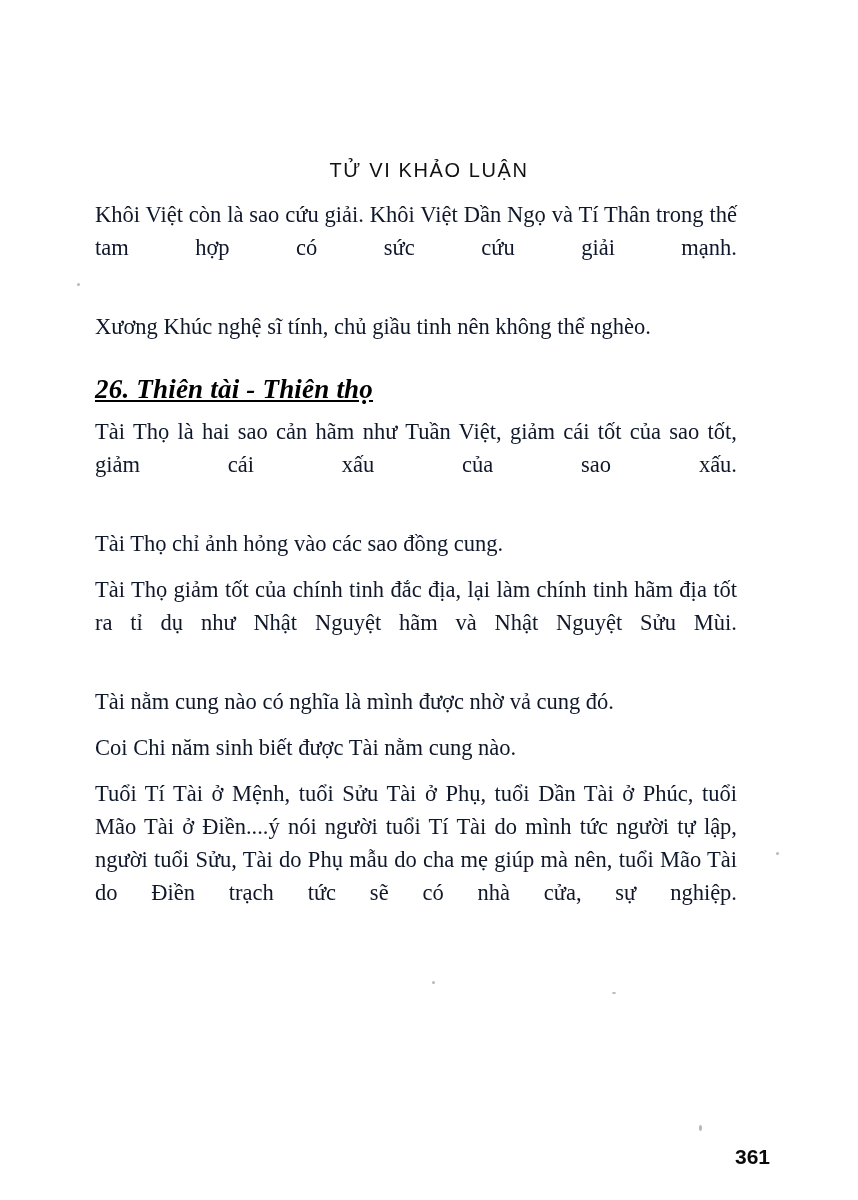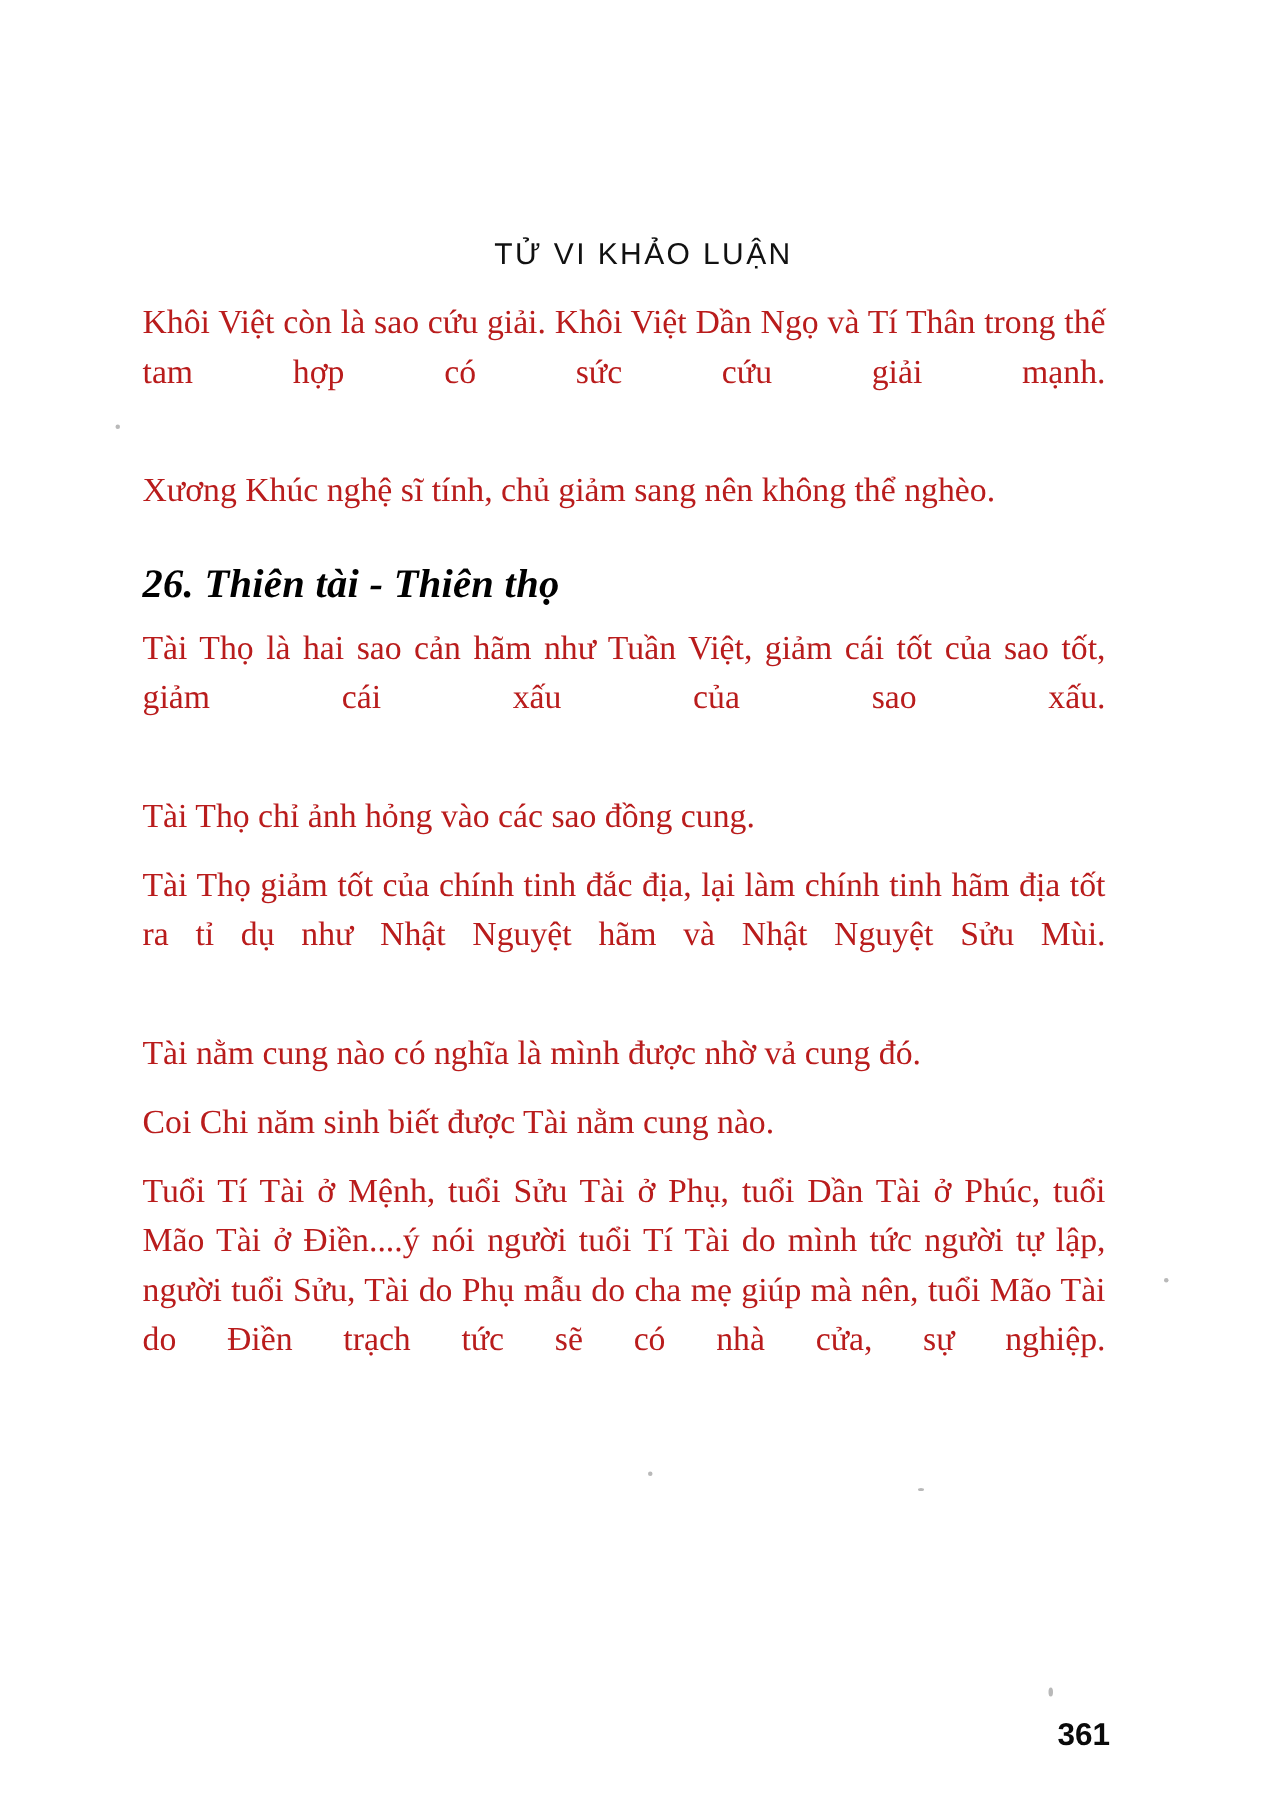--- a/index.html
+++ b/index.html
@@ -42,21 +42,21 @@
     left: 95px;
     width: 642px;
   }
 
   .para {
     margin: 0 0 13px 0;
     font-size: 22.5px;
     line-height: 33px;
     text-align: justify;
     text-justify: inter-word;
-    color: #b91c1c;
+    color: #0f172a;
     -webkit-font-smoothing: none;
   }
 
   
   .para::after {
     content: "";
     display: inline-block;
     width: 100%;
   }
 
@@ -67,29 +67,30 @@
 
   
   .section-heading {
     margin: 29px 0 9px 0;
     font-size: 27px;
     font-style: italic;
     font-weight: 700;
     line-height: 34px;
     letter-spacing: 0.2px;
     color: #000000;
+    text-decoration: underline;
   }
 
   
   .page-number {
     position: absolute;
     left: 0;
     top: 1146px;
     width: 858px;
-    padding-right: 118px;
+    padding-right: 88px;
     box-sizing: border-box;
     text-align: right;
     font-family: "Liberation Sans", "DejaVu Sans", sans-serif;
     font-size: 21px;
     font-weight: 700;
     color: #0a0a0a;
     line-height: 1;
   }
 
   
@@ -109,21 +110,21 @@
   <div class="speck" style="left:776px; top:852px; width:3px; height:3px;"></div>
   <div class="speck" style="left:432px; top:981px; width:3px; height:3px;"></div>
   <div class="speck" style="left:612px; top:992px; width:4px; height:2px;"></div>
   <div class="speck" style="left:699px; top:1125px; width:3px; height:6px;"></div>
 
   <div class="running-head">TỬ VI KHẢO LUẬN</div>
 
   <div class="text-column">
 
     <p class="para">Khôi Việt còn là sao cứu giải. Khôi Việt Dần Ngọ và Tí Thân trong thế tam hợp có sức cứu giải mạnh.</p>
-    <p class="para no-justify">Xương Khúc nghệ sĩ tính, chủ giảm sang nên không thể nghèo.</p>
+    <p class="para no-justify">Xương Khúc nghệ sĩ tính, chủ giầu tinh nên không thể nghèo.</p>
 
     <h2 class="section-heading">26. Thiên tài - Thiên thọ</h2>
 
     <p class="para">Tài Thọ là hai sao cản hãm như Tuần Việt, giảm cái tốt của sao tốt, giảm cái xấu của sao xấu.</p>
     <p class="para no-justify">Tài Thọ chỉ ảnh hỏng vào các sao đồng cung.</p>
     <p class="para">Tài Thọ giảm tốt của chính tinh đắc địa, lại làm chính tinh hãm địa tốt ra tỉ dụ như Nhật Nguyệt hãm và Nhật Nguyệt Sửu Mùi.</p>
     <p class="para no-justify">Tài nằm cung nào có nghĩa là mình được nhờ vả cung đó.</p>
     <p class="para no-justify">Coi Chi năm sinh biết được Tài nằm cung nào.</p>
     <p class="para">Tuổi Tí Tài ở Mệnh, tuổi Sửu Tài ở Phụ, tuổi Dần Tài ở Phúc, tuổi Mão Tài ở Điền....ý nói người tuổi Tí Tài do mình tức người tự lập, người tuổi Sửu, Tài do Phụ mẫu do cha mẹ giúp mà nên, tuổi Mão Tài do Điền trạch tức sẽ có nhà cửa, sự nghiệp.</p>
 

